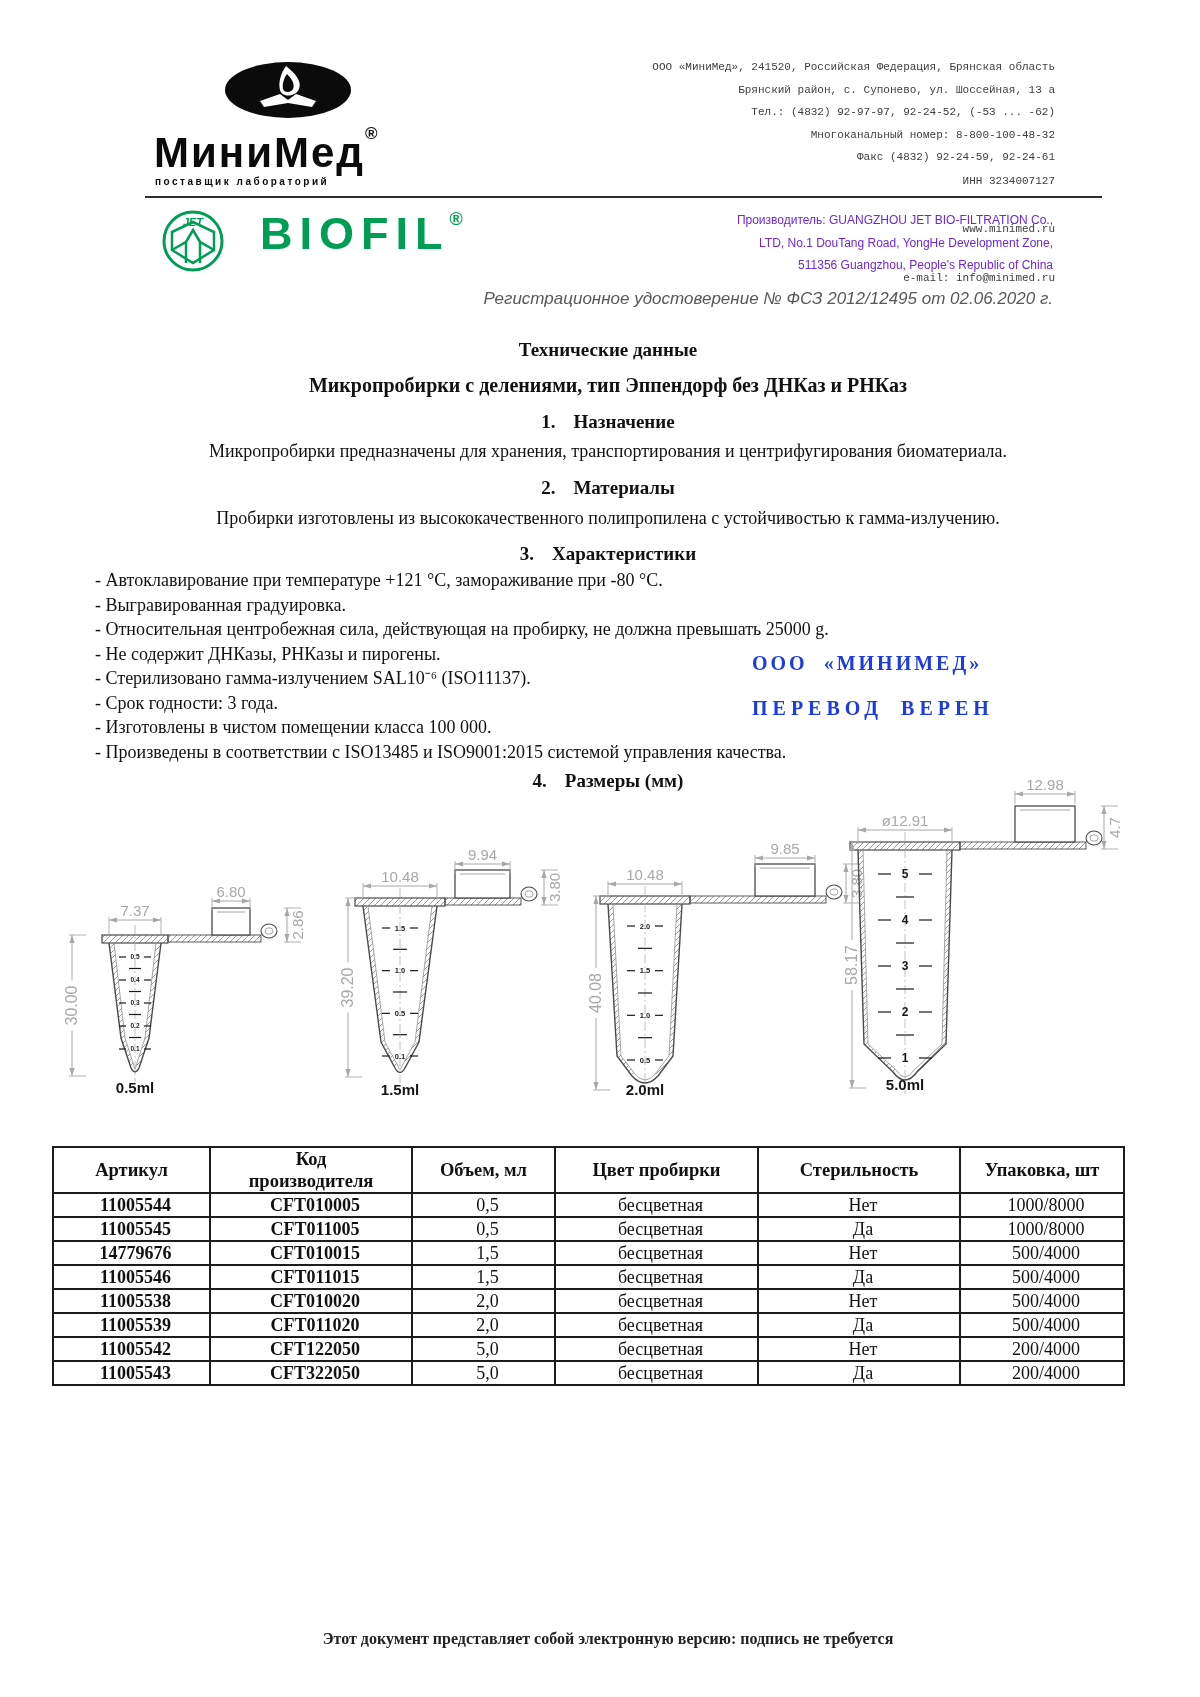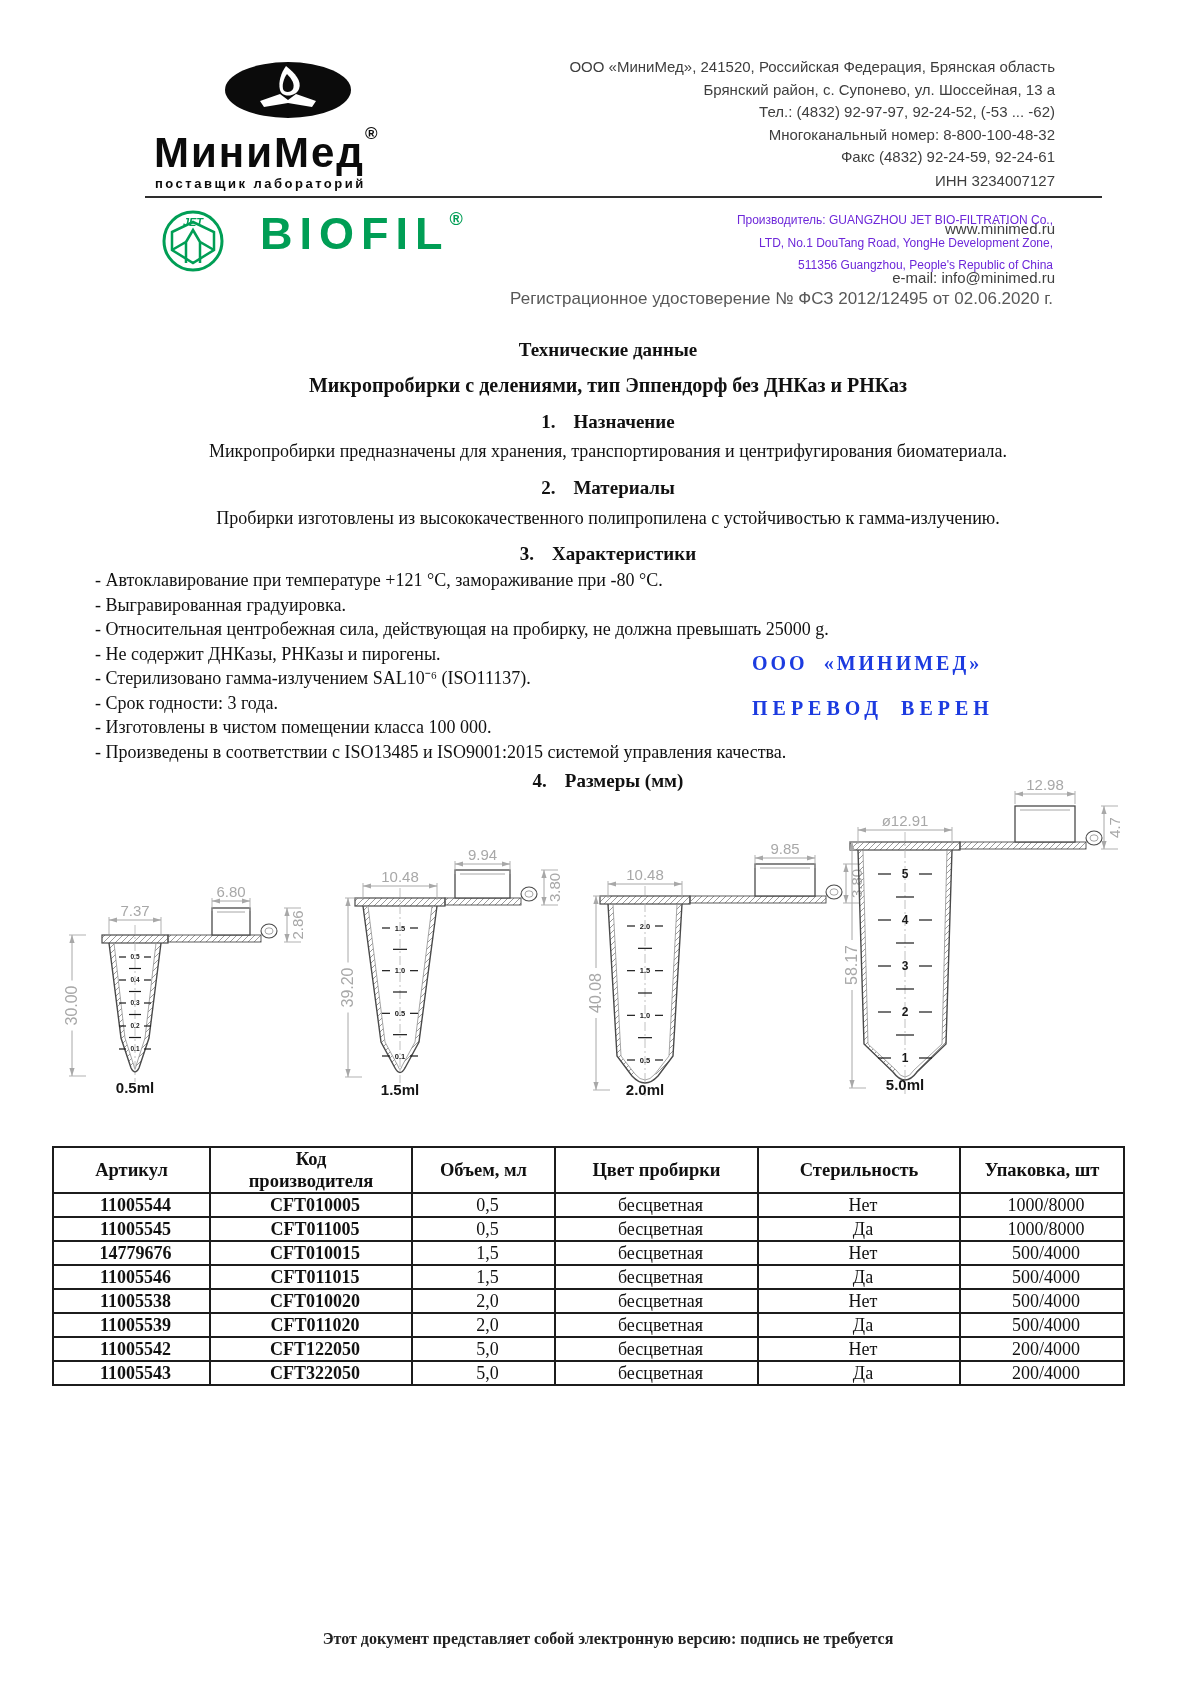--- a/index.html
+++ b/index.html
@@ -7,33 +7,33 @@
         font-family:"Liberation Serif",serif;color:#111;}
   [data-interactable]{box-sizing:border-box;}
 
   
   .logo-block{position:absolute;left:152px;top:52px;width:290px;}
   .logo-oval{position:absolute;left:70px;top:8px;}
   .brand{position:absolute;left:2px;top:72px;font-family:"Liberation Sans",sans-serif;
          font-weight:800;font-size:42px;letter-spacing:2px;color:#0b0b0b;white-space:nowrap;}
   .brand sup{font-size:17px;font-weight:700;vertical-align:28px;}
   .tagline{position:absolute;left:3px;top:124px;font-family:"Liberation Sans",sans-serif;
-           font-weight:700;font-size:13px;letter-spacing:2.5px;color:#0b0b0b;white-space:nowrap;}
+           font-weight:700;font-size:10px;letter-spacing:2.5px;color:#0b0b0b;white-space:nowrap;}
   .addr{position:absolute;right:145px;top:56px;text-align:right;
-        font-family:Liberation Sans, sans-serif;font-size:15px;line-height:22.5px;color:#3e3e3e;}
+        font-family:Liberation Mono, monospace;font-size:11px;line-height:22.5px;color:#3e3e3e;}
   .inn-row{display:flex;justify-content:flex-end;gap:26px;margin-top:1px;flex-direction:column;}
   .hr{position:absolute;left:145px;top:196px;width:957px;height:2px;background:#2e2e2e;}
   .biofil{position:absolute;left:160px;top:208px;height:66px;}
   .biofil-text{position:absolute;left:100px;top:0px;font-family:"Liberation Sans",sans-serif;
                font-weight:800;font-size:45px;letter-spacing:7px;color:#009e55;white-space:nowrap;text-align:center;}
   .biofil-text sup{font-size:18px;vertical-align:24px;letter-spacing:0;}
   .producer{position:absolute;right:147px;top:209px;text-align:right;
             font-family:"Liberation Sans",sans-serif;font-size:12px;line-height:22.5px;color:#6d28d9;}
   .reg-line{position:absolute;right:147px;top:289px;font-family:"Liberation Sans",sans-serif;
-            font-size:17px;color:#585858;white-space:nowrap;}
+            font-size:17px;color:#585858;white-space:nowrap;font-style:italic;}
 
   
   .cw{position:absolute;left:48px;width:1120px;text-align:center;}
   .doc-title{top:339px;font-size:19px;font-weight:700;}
   .doc-subtitle{top:374px;font-size:20px;font-weight:700;}
   .sec-head{font-size:19px;font-weight:700;}
   .sec-head .num{margin-right:18px;}
   .h1{top:411px;} .h2{top:477px;} .h3{top:543px;} .h4{top:770px;}
   .para{font-size:18px;}
   .p1{top:441px;} .p2{top:508px;text-align:center;}

